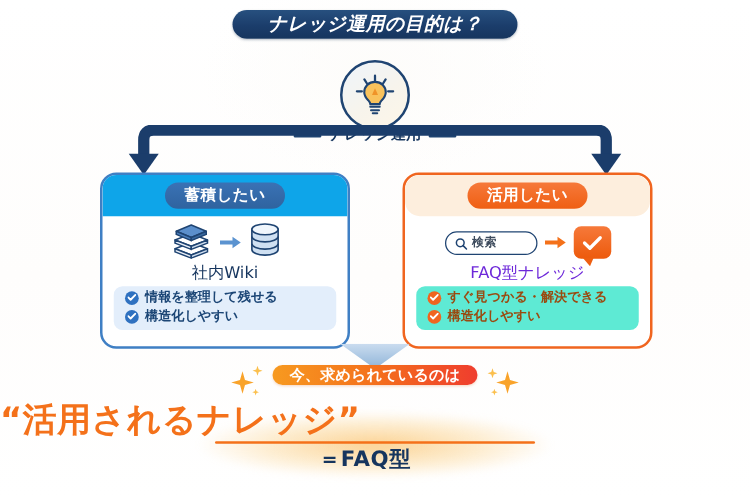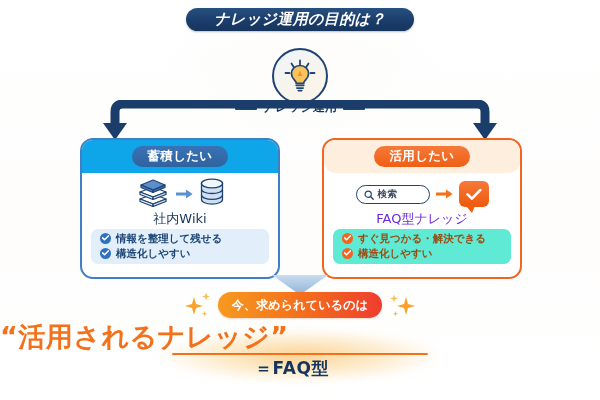--- a/index.html
+++ b/index.html
@@ -258,21 +258,21 @@
     width: 56px;
     height: 22px;
   }
 
   
   .concl-pill {
     position: absolute;
     left: 218px;
     top: 292px;
     width: 164px;
-    height: 26px;
+    height: 16px;
     border-radius: 13px;
     background: linear-gradient(90deg, #f79a20 0%, #f4701c 50%, #ef3d2e 100%);
     display: flex;
     align-items: center;
     justify-content: center;
     box-shadow: 0 1px 2px rgba(220,110,40,0.25);
   }
   .concl-pill span {
     color: #ffffff;
     font-size: 12px;

